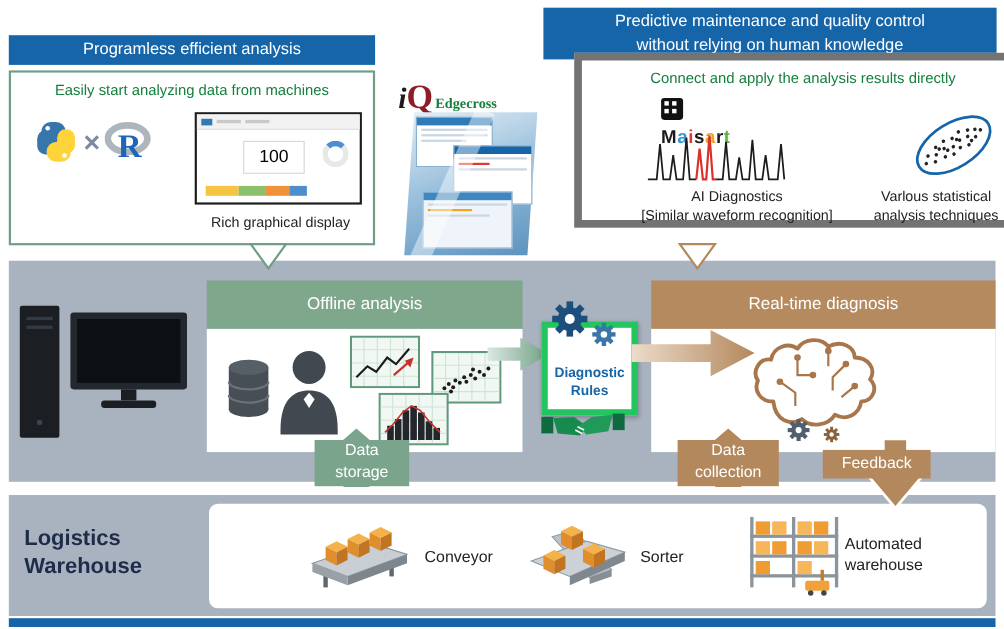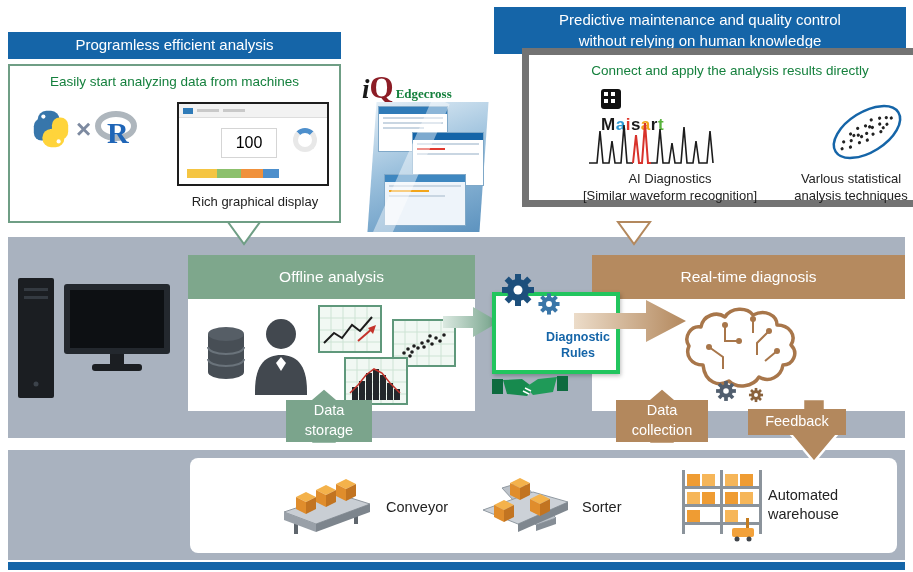--- a/index.html
+++ b/index.html
@@ -74,22 +74,22 @@
   .panel .ph{height:44px;color:#fff;font-size:15.5px;display:flex;align-items:center;justify-content:center;}
   .panel .pb{height:112px;background:#fff;position:relative;}
   #offline{left:188px;top:255px;width:287px;}
   #offline .ph{background:#7ea78c;}
   #realtime{left:592px;top:255px;width:313px;}
   #realtime .ph{background:#b58a5f;}
 
   .chart{position:absolute;}
 
   
-  #doc{left:492px;top:292px;width:76px;height:74px;background:#fff;border:4px solid #22c55e;
-       box-shadow:1px 2px 4px rgba(0,0,0,.25);z-index:4;padding-left:44px;}
+  #doc{left:492px;top:292px;width:76px;height:74px;background:#fff;border:6px solid #22c55e;
+       box-shadow:1px 2px 4px rgba(0,0,0,.25);z-index:4;}
   #doc .txt{margin-top:34px;text-align:center;font-size:12.5px;font-weight:bold;color:#1565a8;line-height:1.25;}
   #docGears{left:496px;top:268px;z-index:5;}
   #shake{left:492px;top:368px;z-index:4;}
 
   .flowArrow{position:absolute;z-index:3;}
   .bigArrow{position:absolute;z-index:5;}
   .flowLbl{position:absolute;z-index:6;color:#fff;display:flex;flex-direction:column;
            align-items:center;justify-content:center;text-align:center;font-size:14.5px;line-height:1.35;}
   #lblStorage{left:286px;top:400px;width:86px;height:42px;background:#7ba48c;}
   #lblCollection{left:616px;top:400px;width:92px;height:42px;background:#b3885d;}
@@ -428,20 +428,24 @@
   </div>
 
   <svg class="bigArrow" style="left:786px;top:398px" width="56" height="66" viewBox="0 0 56 66">
     <polygon points="17,1 39,1 39,33 54,33 28,64 2,33 17,33" fill="#b3885d" stroke="#fff" stroke-width="2.5" stroke-linejoin="round"></polygon>
   </svg>
   <div class="flowLbl" id="lblFeedback">
     <span>Feedback</span>
   </div>
 
   <div class="abs" id="band2">
+    <div id="logistics">
+      <div>Logistics</div>
+      <div>Warehouse</div>
+    </div>
     <div id="wpanel">
 
       <svg style="position:absolute;left:86px;top:18px" width="100" height="62" viewBox="0 0 100 62">
         <defs>
             <g id="cubeA">
           <polygon points="0,5 10,0 20,5 10,10" fill="#f4b24b"></polygon>
           <polygon points="0,5 10,10 10,22 0,17" fill="#e08d2c"></polygon>
           <polygon points="10,10 20,5 20,17 10,22" fill="#c27421"></polygon>
         </g>
           </defs>

